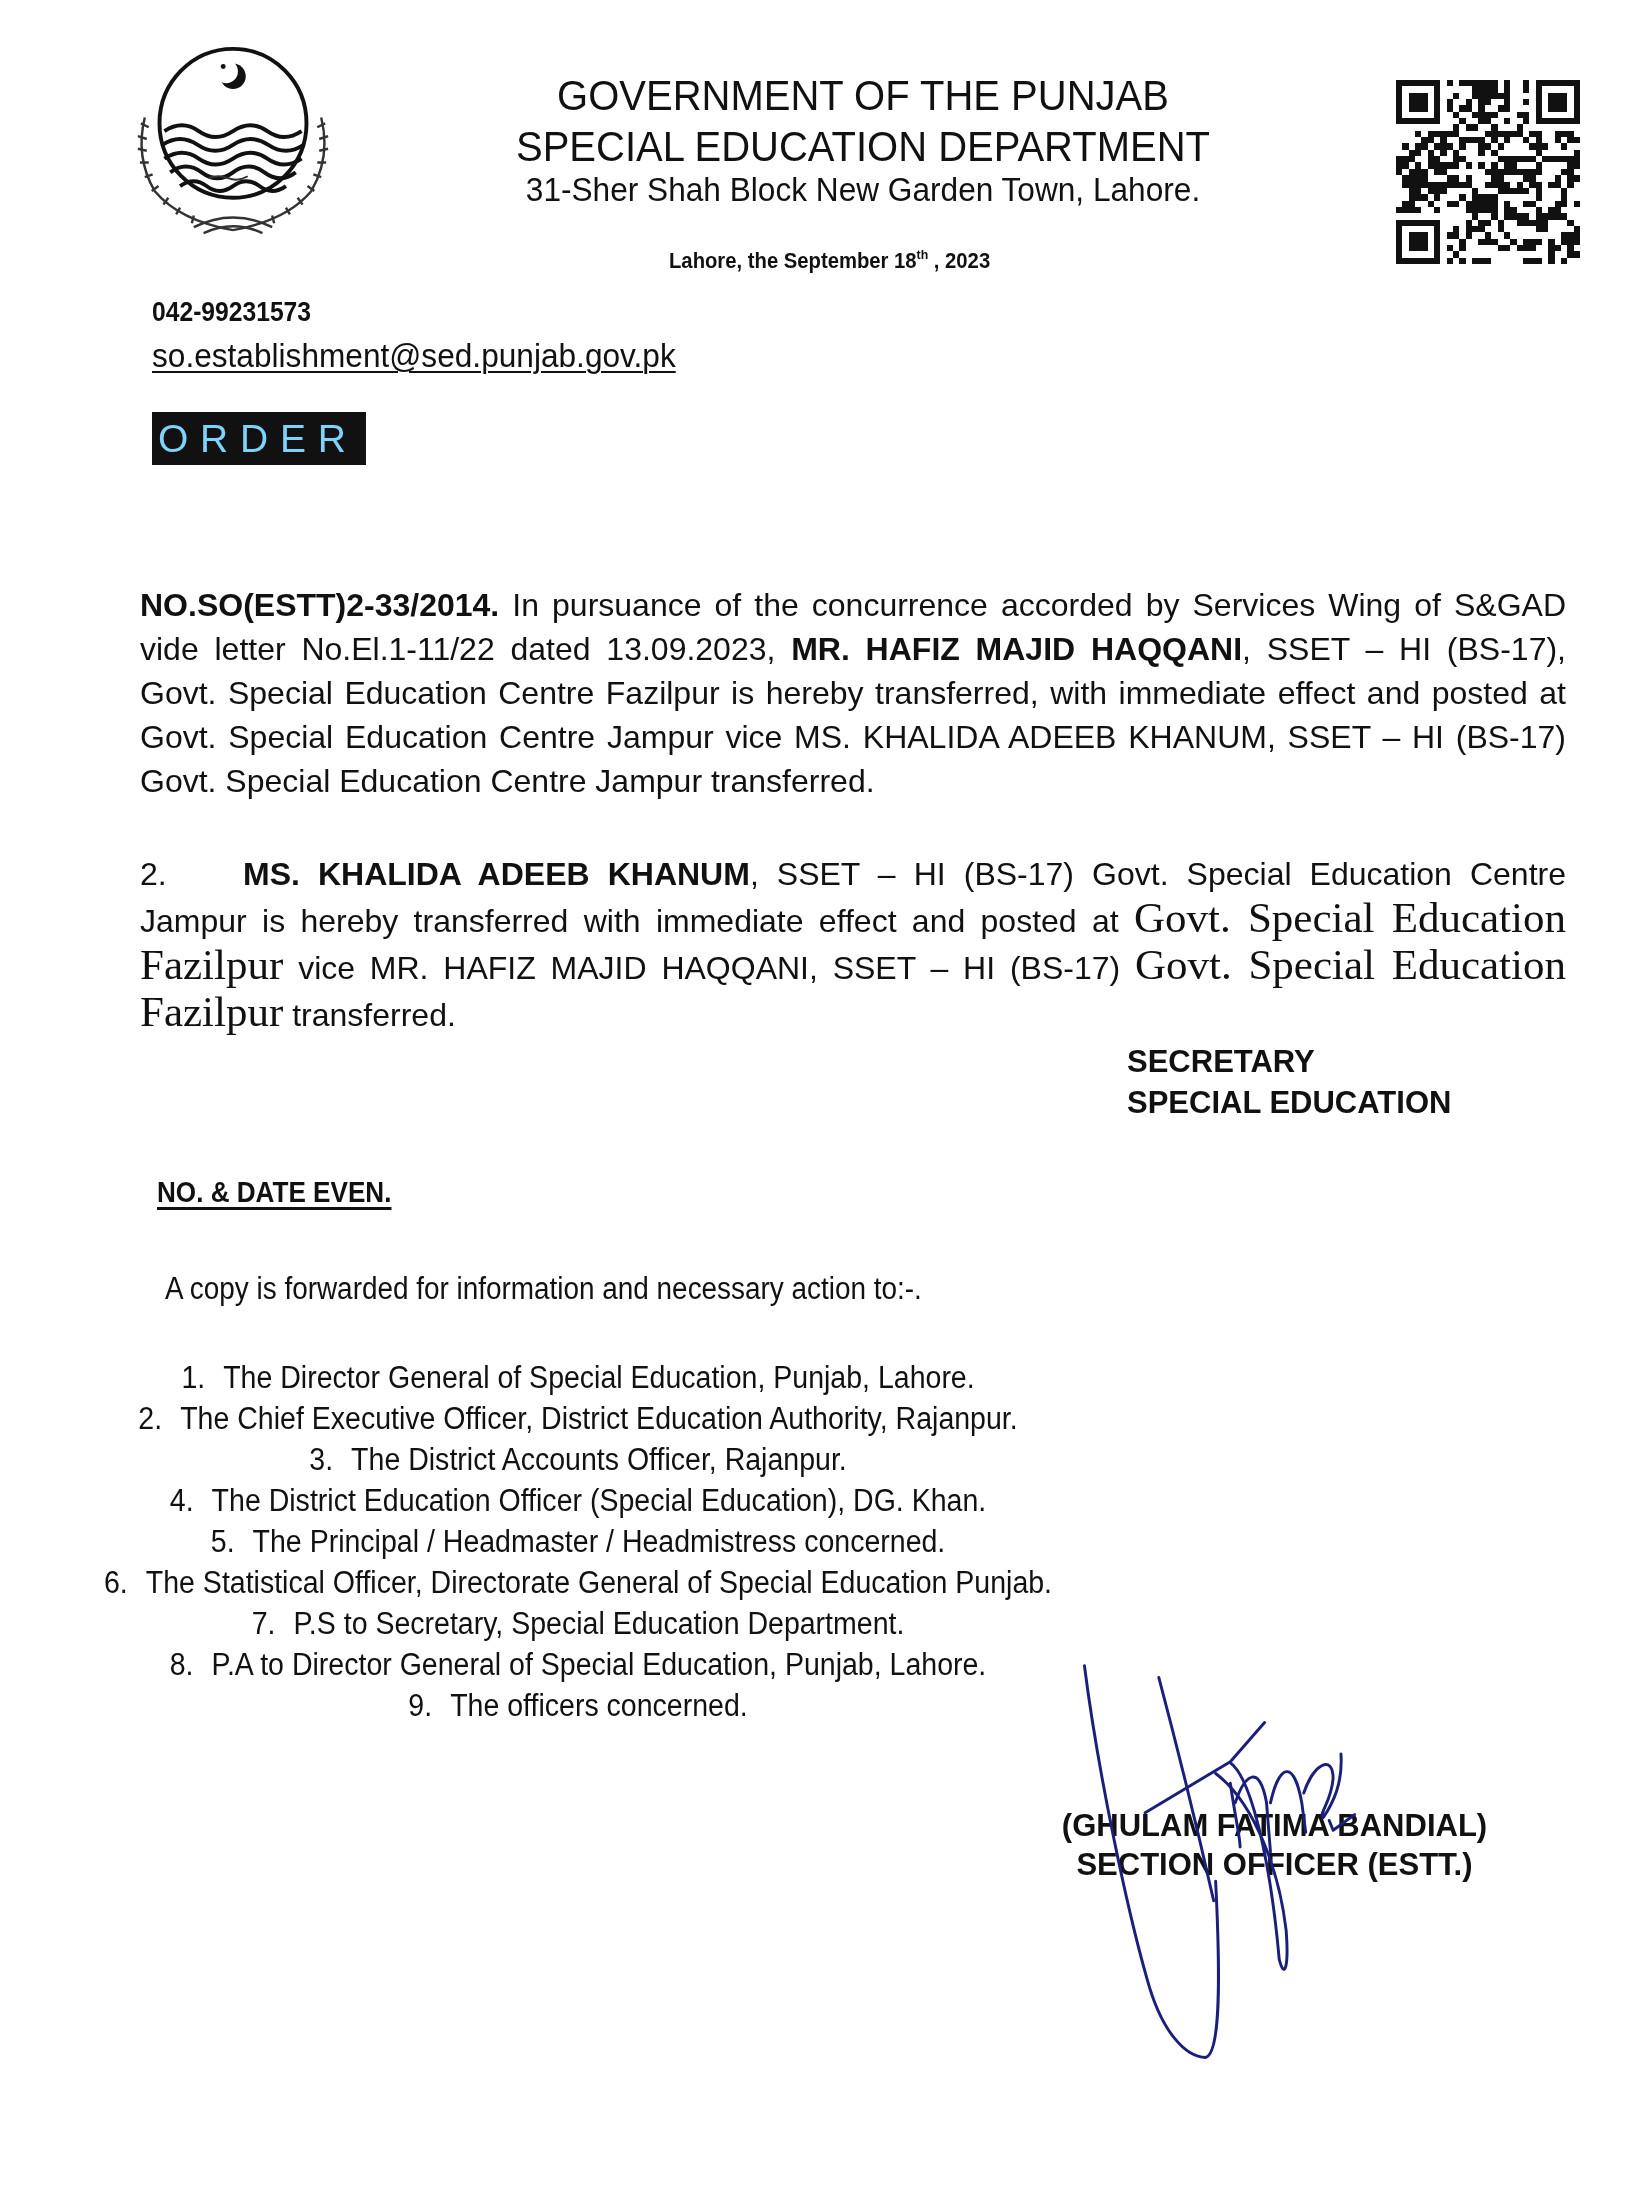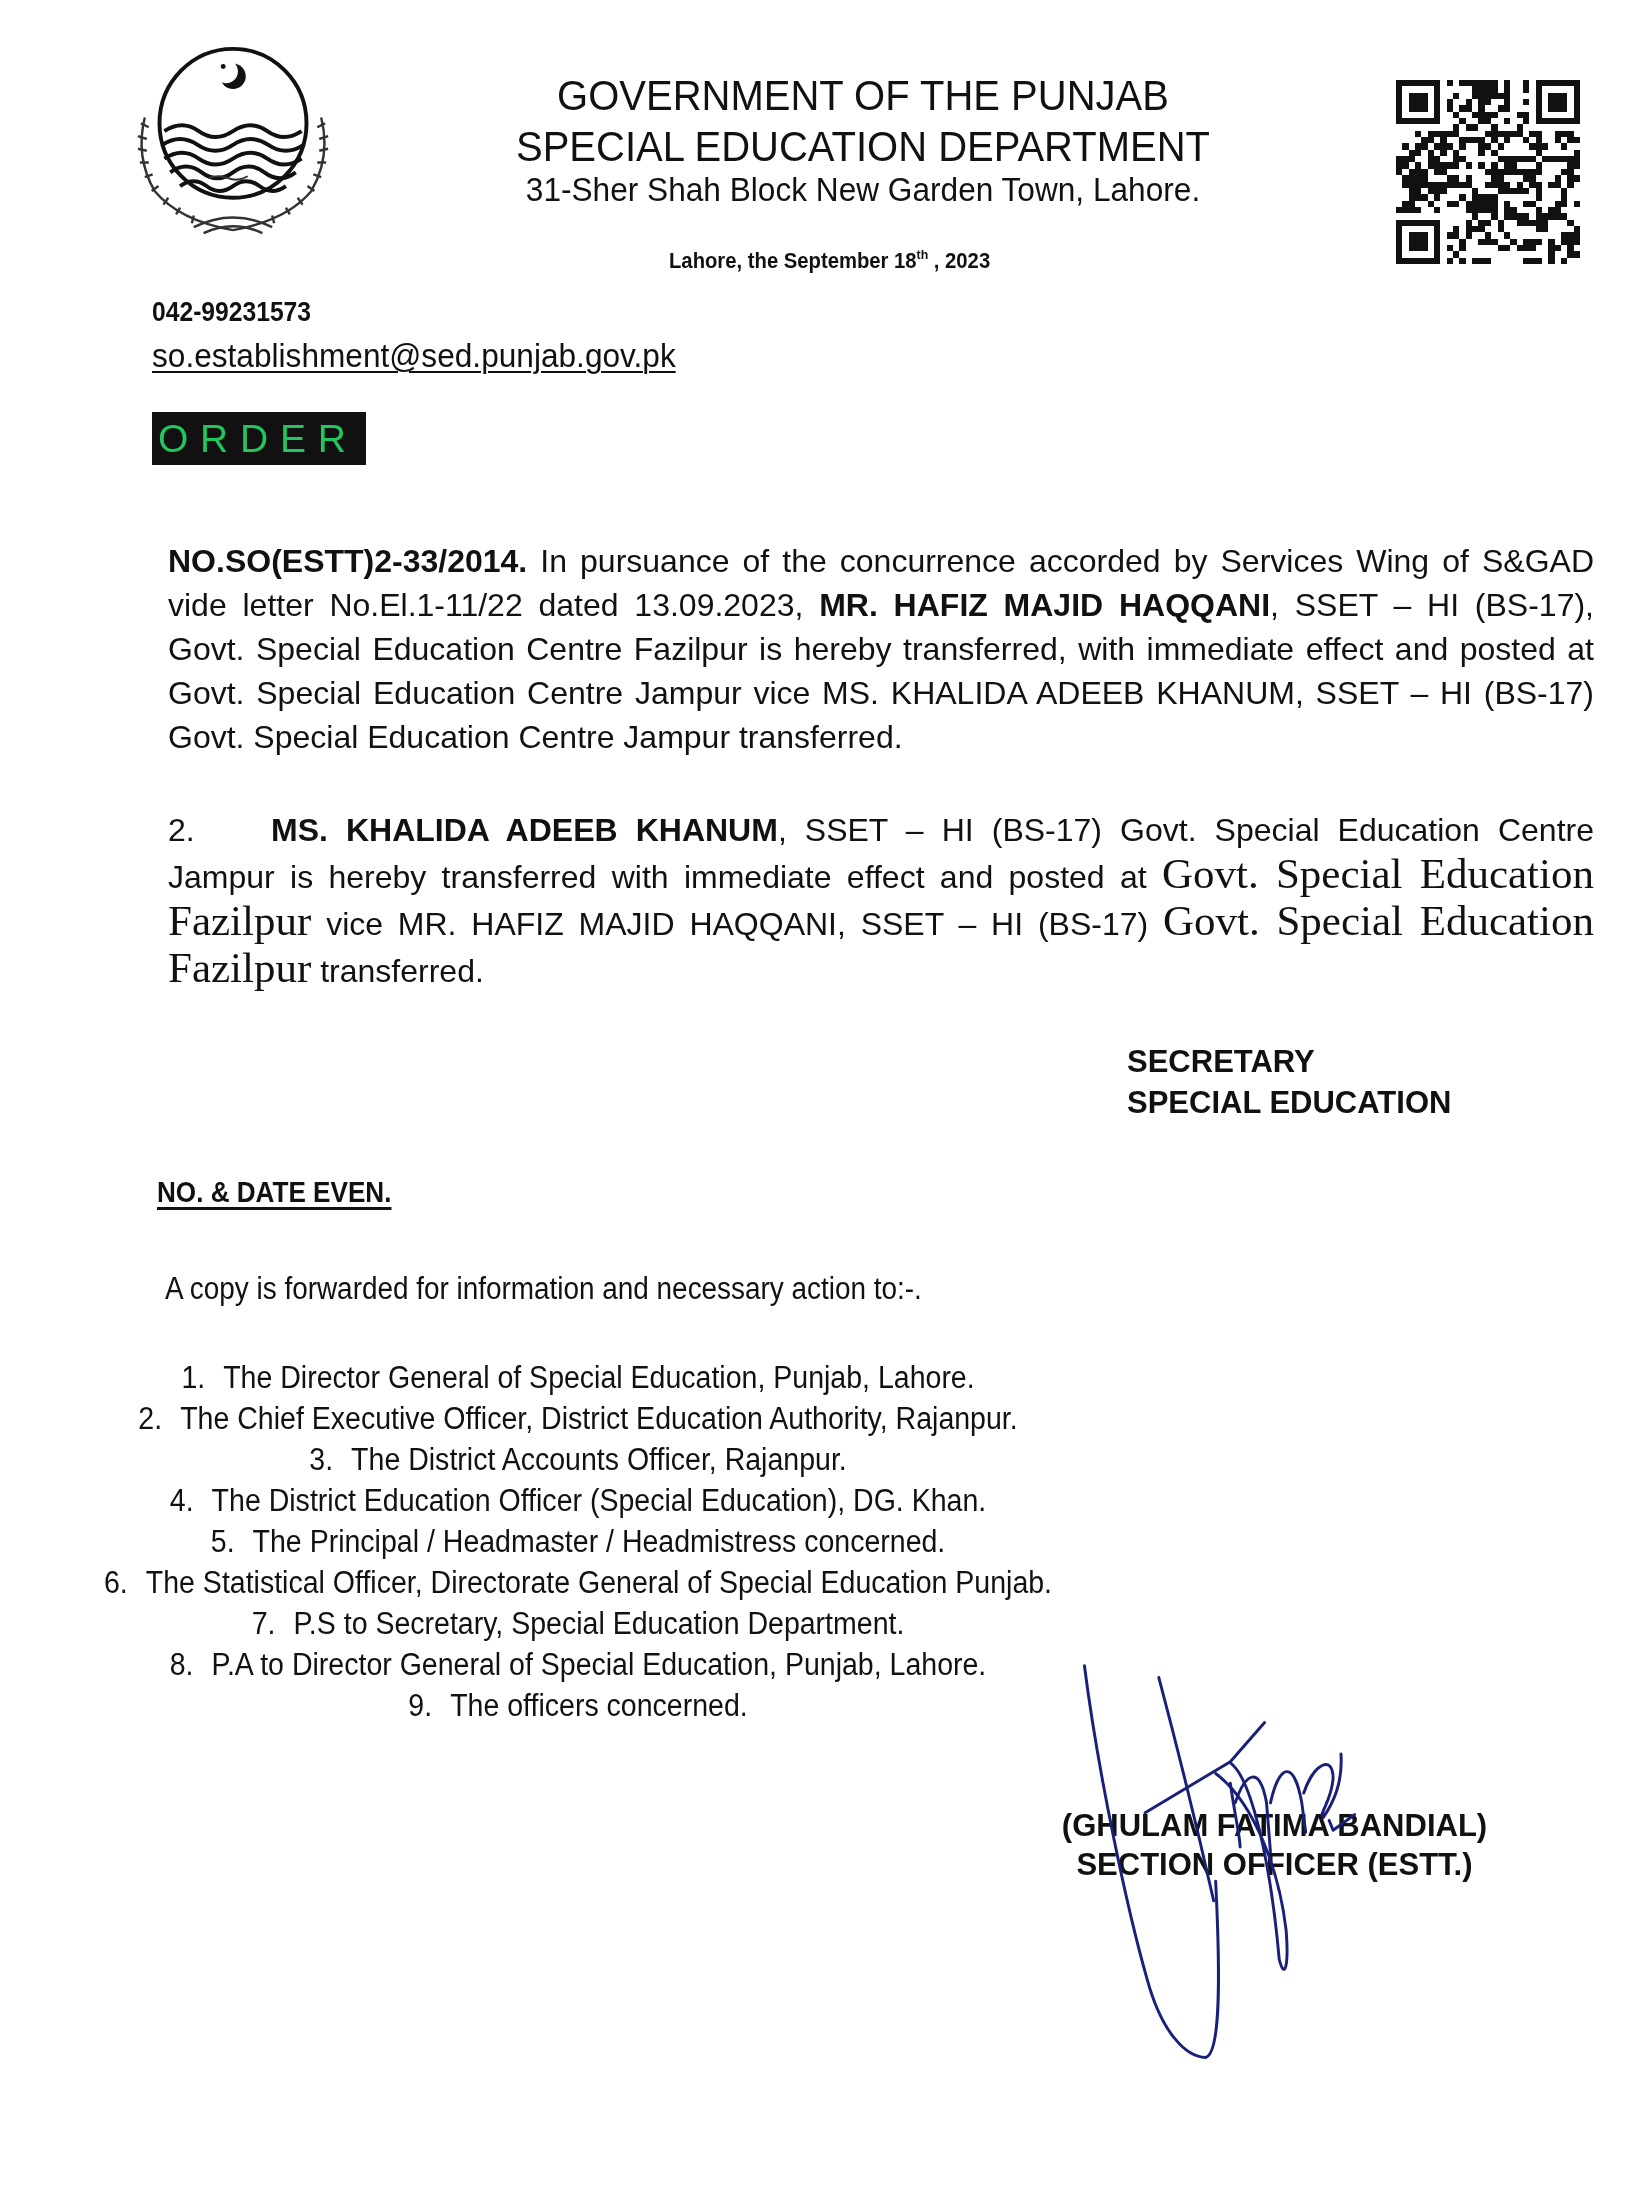--- a/index.html
+++ b/index.html
@@ -8,22 +8,22 @@
   .logo { left:125px; top:41px; width:216px; height:196px; }
   .qr { left:1396px; top:80px; width:184px; height:184px; }
   .hdr { left:412px; width:902px; text-align:center; white-space:nowrap; }
   .hdr1 { top:71px; font-size:43px; line-height:49px; transform:scaleX(0.93); }
   .hdr2 { top:122px; font-size:43px; line-height:49px; transform:scaleX(0.93); }
   .hdr3 { top:168px; font-size:34px; line-height:43px; transform:scaleX(0.93); }
   .date { left:669px; top:247px; font-size:22.5px; font-weight:bold; white-space:nowrap; transform:scaleX(0.9); transform-origin:left; }
   .date sup { font-size:13.7px; }
   .phone { left:152px; top:296px; font-size:27.4px; font-weight:bold; transform:scaleX(0.9); transform-origin:left; }
   .email { left:152px; top:336px; font-size:34px; transform:scaleX(0.93); transform-origin:left; text-decoration:underline; text-decoration-thickness:2px; text-underline-offset:3.9px; }
-  .order { left:152px; top:412px; width:214px; height:53px; background:#111; color:#22c55e; font-size:39px; line-height:53px; letter-spacing:11.8px; padding-left:5.9px; box-sizing:border-box; }
-  .para { left:168px; width:1426px; font-size:32px; line-height:44px; text-align:justify; }
+  .order { left:152px; top:412px; width:214px; height:53px; background:#111; color:#7dd3fc; font-size:39px; line-height:53px; letter-spacing:11.8px; padding-left:5.9px; box-sizing:border-box; }
+  .para { left:140px; width:1426px; font-size:32px; line-height:44px; text-align:justify;margin-top:44px; }
   .para b { font-weight:bold; }
   .p1 { top:539px; }
   .p2 { top:808px; }
   .serif { font-family:"Liberation Serif", serif; font-size:43px; }
   .para2-num { display:inline-block; width:103px; }
   .secretary { left:1127px; width:441px; top:1041px; text-align:left; font-size:31px; line-height:41px; font-weight:bold; }
   .even { left:157px; top:1176px; font-size:29px; font-weight:bold; text-decoration:underline; text-decoration-thickness:2.9px; text-underline-offset:4.9px; transform:scaleX(0.9); transform-origin:left; }
   .copy { left:165px; top:1271px; font-size:31px; transform:scaleX(0.9); transform-origin:left; white-space:nowrap; }
   .list { left:86px; top:1357px; margin:0; padding:0; list-style:none;text-align:center; }
   .list li { font-size:31px; line-height:41px; white-space:nowrap; transform:scaleX(0.92); transform-origin:left; }

